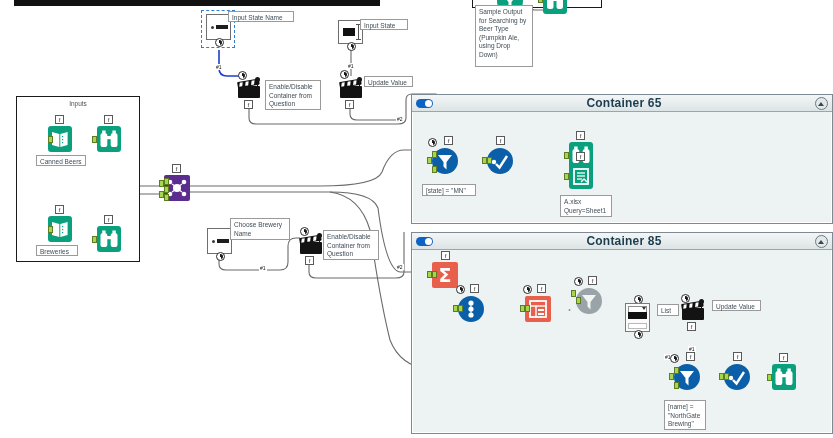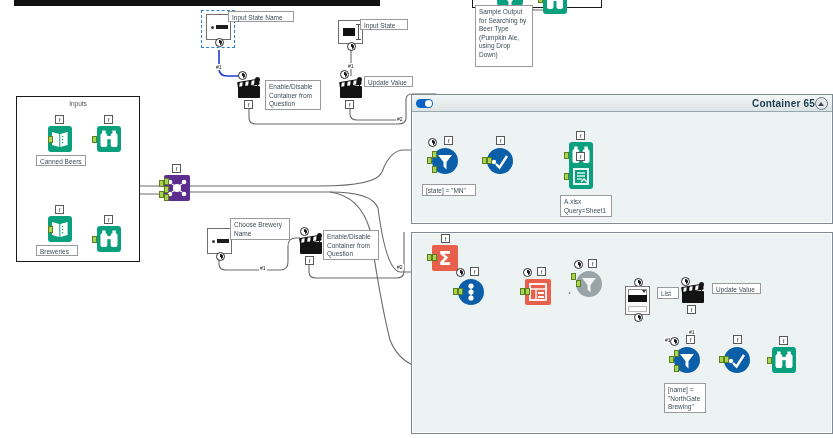--- a/index.html
+++ b/index.html
@@ -28,22 +28,22 @@
     box-sizing:border-box;
   }
   .tc-header{
     height:16px;
     background:linear-gradient(#f3f6f6,#dde4e6);
     border-bottom:1px solid #9aa6ad;
     display:flex;align-items:center;
     position:relative;
   }
   .tc-title{
-    flex:1;text-align:right;
-    font-size:10px;color:#1c3d4e;font-weight:bold;
+    flex:1;text-align:center;
+    font-size:12px;color:#1c3d4e;font-weight:bold;
     letter-spacing:.2px;
   }
   .tc-toggle{
     width:17px;height:9px;border-radius:5px;background:#0b63c5;
     margin-left:4px;position:relative;flex:0 0 auto;
   }
   .tc-toggle::after{
     content:"";position:absolute;right:1px;top:1px;
     width:7px;height:7px;border-radius:50%;background:#ffffff;
   }
@@ -496,20 +496,25 @@
         </div>
         <div class="anchor lt" style="left:-5px;top:10px;"></div>
       </div>
       <div class="annot" style="left:148px;top:83px;width:52px;height:22px;">A.xlsx
 Query=Sheet1</div>
 
     </div>
   </div>
 
   <div class="tool-container" style="left:411px;top:232px;width:422px;height:202px;">
+    <div class="tc-header">
+      <div class="tc-toggle"></div>
+      <div class="tc-title">Container 85</div>
+      <div class="tc-collapse"></div>
+    </div>
     <div class="tc-body">
 
       <div class="tool" style="left:20px;top:12px;">
         <div class="badge" style="left:9px;top:-11px;">f</div>
         <div class="ticon" style="width:26px;height:26px;background:#e8604c;border-radius:2px;">
           <span style="color:#fff;font-size:19px;font-weight:bold;line-height:26px;font-family:'DejaVu Sans',sans-serif;">Σ</span>
         </div>
         <div class="anchor lt" style="left:-5px;top:9px;"></div>
         <div class="anchor rt" style="right:-5px;top:9px;"></div>
       </div>

